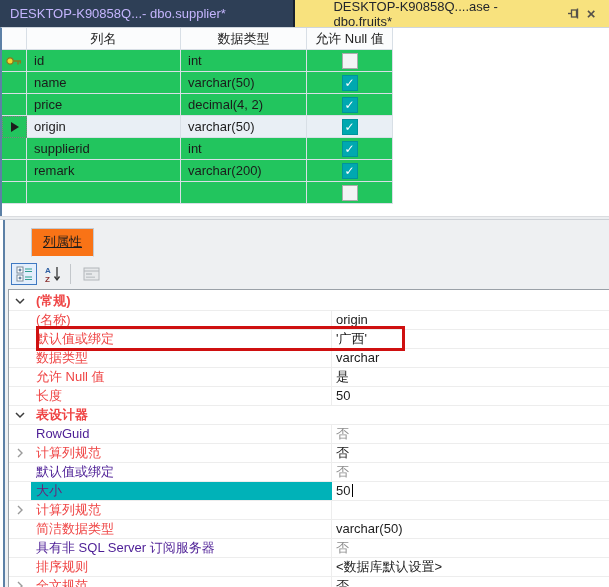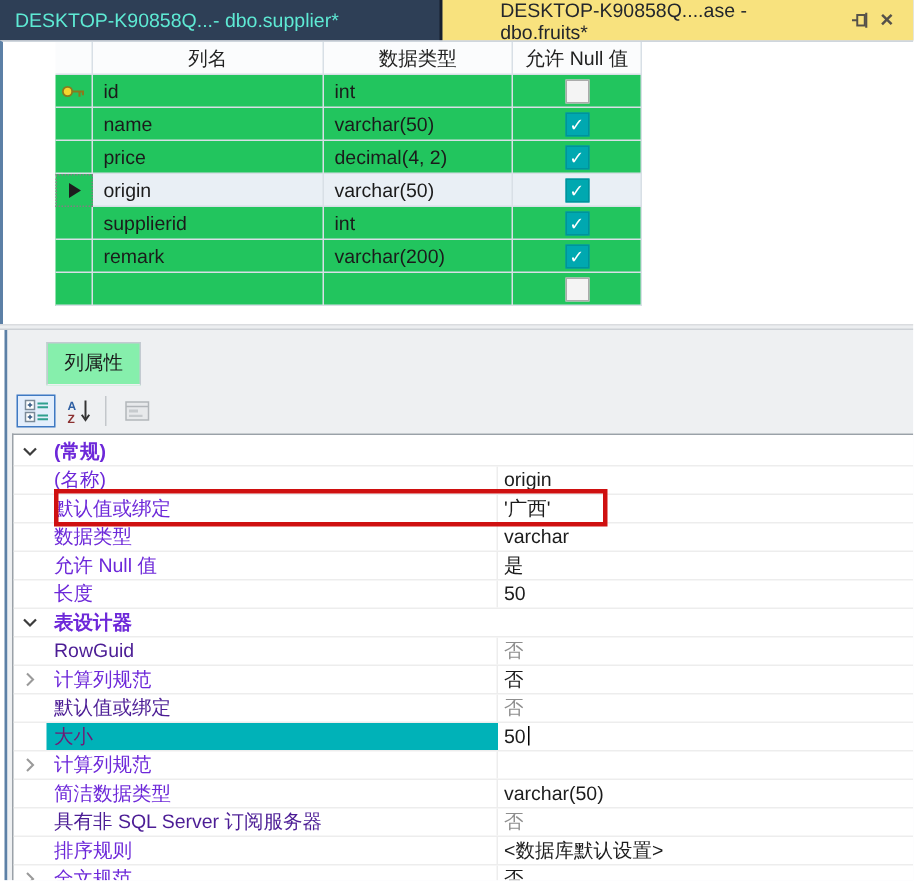--- a/index.html
+++ b/index.html
@@ -3,29 +3,29 @@
 <meta charset="utf-8">
 <style>
   * { margin:0; padding:0; box-sizing:border-box; }
   html,body { width:609px; height:587px; overflow:hidden; }
   body { font-family:"Liberation Sans","DejaVu Sans",sans-serif; background:#fff; }
   .app { width:609px; height:587px; position:relative; overflow:hidden; background:#fff; }
 
   
   .tabbar { height:27px; background:#223146; display:flex; align-items:stretch; }
   .tab { display:flex; align-items:center; padding:0 10px; font-size:13px; cursor:pointer; }
-  .tab.inactive { background:#2e3f56; color:#5eead4; width:302px; border-right:2px solid #17202e; }
+  .tab.inactive { background:#2e3f56; color:#c4b5fd; width:302px; border-right:2px solid #17202e; }
   .tab.active { background:#f8e27e; color:#23262c; }
   .tab.active .tlabel { margin-right:10px;margin-left:28px; }
   .tab-icon { display:flex; align-items:center; justify-content:center; width:16px; height:16px; margin-left:2px; }
   .close-x { font-size:15px; font-weight:bold; color:#55514a; line-height:14px; }
 
   
   .designer { height:189px; background:#fff; border-left:2px solid #5c80a6; border-top:1px solid #cfd6dd; position:relative; }
-  .g-row { display:flex; height:22px;margin-left:35px; }
+  .g-row { display:flex; height:22px; }
   .g-cell { border-right:1px solid #d8dfe6; border-bottom:1px solid #d8dfe6; height:22px;
             display:flex; align-items:center; font-size:13px; color:#1b1b1b; background:#22c55e; overflow:hidden; }
   .g-sel  { width:25px; flex:none; justify-content:center; position:relative; }
   .g-name { width:154px; flex:none; padding-left:7px; }
   .g-type { width:126px; flex:none; padding-left:7px; }
   .g-null { width:86px; flex:none; justify-content:center; }
   .g-head .g-cell { justify-content:center; padding-left:0; background:#fbfcfd; color:#222; }
   .g-row.selected .g-name, .g-row.selected .g-type, .g-row.selected .g-null { background:#e9eff5; }
   .g-sel.cursor-cell { border:1px dotted #808080; }
   .tri { width:0; height:0; border-left:8px solid #1d1d1d; border-top:5px solid transparent; border-bottom:5px solid transparent; }
@@ -34,34 +34,34 @@
   .checkbox.checked { background:#00a8b0; border-color:#00939b; }
 
   
   .splitter { height:4px; background:#eceef0; border-top:1px solid #dadcdf; border-bottom:1px solid #cdd1d6; }
 
   
   .bottom { display:flex; height:367px; }
   .edge { width:5px; flex:none; background:#fff; border-right:2px solid #5c80a6; }
   .panel { flex:1; background:#eef0f2; padding-top:8px; overflow:hidden; }
   .panel-tab { display:inline-block; margin-left:26px; padding:4px 11px 5px; font-size:13px; color:#1c1c1c;
-               background:#86efac; border:1px solid #c3cad1; border-bottom-color:#eef0f2; cursor:default; }
+               background:#f97316; border:1px solid #c3cad1; border-bottom-color:#eef0f2; cursor:default;text-decoration:underline; }
   .ptoolbar { display:flex; align-items:center; margin:5px 0 3px 6px; height:24px; }
   .tbtn { display:flex; align-items:center; justify-content:center; cursor:pointer; }
   .tbtn.boxed { width:26px; height:22px; border:1px solid #3f79c2; background:#e3eefc; }
   .tbtn.plain { width:24px; height:22px; margin-left:4px; }
   .tsep { width:1px; height:20px; background:#c3c7cb; margin:0 5px; }
   .tbtn.disabled { cursor:default; }
 
   
   .props { position:relative; margin-left:3px; background:#fff; border-left:1px solid #9aa1a8;
            border-top:1px solid #9aa1a8; height:303px; padding-top:2px; overflow:hidden; }
   .p-row { display:flex; height:19px; line-height:18px; border-bottom:1px solid #ededed; }
   .p-indent { width:22px; flex:none; display:flex; align-items:center; justify-content:center; }
-  .p-label { width:301px; flex:none; padding-left:5px; font-size:13px; color:#6d28d9;
+  .p-label { width:301px; flex:none; padding-left:5px; font-size:13px; color:#ef4444;
              white-space:nowrap; overflow:hidden; border-right:1px solid #ededed; }
   .p-label.group { font-weight:bold; border-right:none; flex:1; width:auto; }
   .p-label.disabled { color:#4c1d95; }
   .p-label.sel { background:#00b2b8; color:#701a75; border-right-color:#00b2b8; }
   .p-value { flex:1; padding-left:4px; font-size:13px; color:#1c1c1c; white-space:nowrap; overflow:hidden; }
   .p-value.disabled { color:#8e8e8e; }
   .caret { display:inline-block; width:1px; height:13px; background:#000; vertical-align:-2px; margin-left:2px; }
   .redbox { position:absolute; left:27px; top:36px; width:369px; height:25px;
             border:3px solid #cf1010; pointer-events:none; z-index:5; }
 </style>

